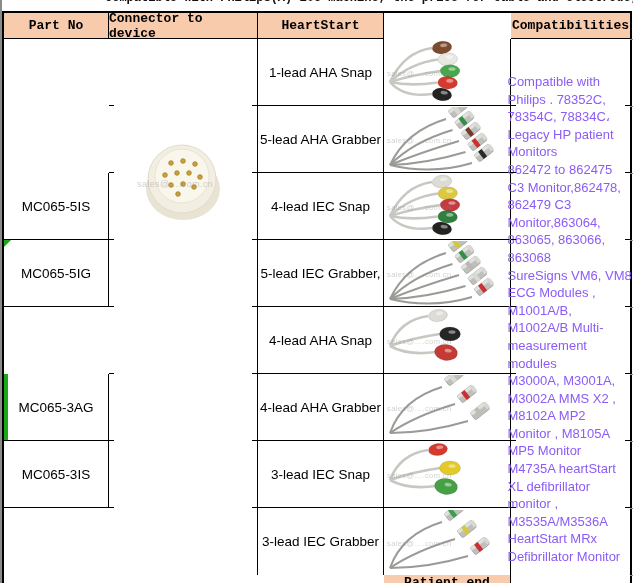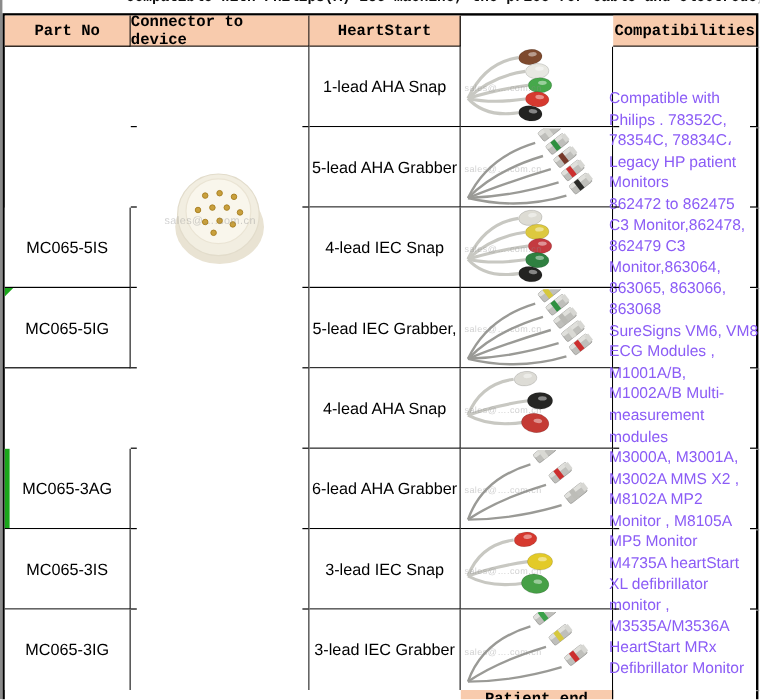--- a/index.html
+++ b/index.html
@@ -108,21 +108,20 @@
     <div class="cell body-cell c1" style="grid-row:4">MC065-5IS</div>
     <div class="cell body-cell c1" style="grid-row:5">
         <span class="marker-green-triangle"></span>
         <span>MC065-5IG</span>
       </div>
     <div class="cell body-cell c1" style="grid-row:7">
         <span class="marker-green-bar"></span>
         <span>MC065-3AG</span>
       </div>
     <div class="cell body-cell c1" style="grid-row:8">MC065-3IS</div>
-    <div class="cell body-cell c1 row8" style="grid-row:9">MC065-3IG</div>
 
     <div class="cell merged c2">
       <div class="connector-wrap">
         <svg width="120" height="100" viewBox="0 0 120 100">
           <ellipse cx="60" cy="58" rx="37" ry="31" fill="#e9e3d3"></ellipse>
           <circle cx="59" cy="48" r="34" fill="#f2eee1" stroke="#e2dccb" stroke-width="1"></circle>
           <circle cx="59" cy="45" r="27" fill="#f9f6ec" stroke="#eae4d4" stroke-width="1"></circle>
           <g fill="#c9a03c" stroke="#a87f22" stroke-width="0.8">
             <circle cx="48" cy="32" r="2.3"></circle>
               <circle cx="60" cy="30" r="2.3"></circle>
@@ -153,21 +152,21 @@
         <div class="tick" style="right: 0px; top: 401px;"></div>
         <div class="tick" style="left: 0px; top: 468px;"></div>
         <div class="tick" style="right: 0px; top: 468px;"></div>
       </div>
 
     <div class="cell body-cell c3" style="grid-row:2">1-lead AHA Snap</div>
     <div class="cell body-cell c3" style="grid-row:3">5-lead AHA Grabber</div>
     <div class="cell body-cell c3" style="grid-row:4">4-lead IEC Snap</div>
     <div class="cell body-cell c3" style="grid-row:5">5-lead IEC Grabber,</div>
     <div class="cell body-cell c3" style="grid-row:6">4-lead AHA Snap</div>
-    <div class="cell body-cell c3" style="grid-row:7">6-lead AHA Grabber</div>
+    <div class="cell body-cell c3" style="grid-row:7">4-lead AHA Grabber</div>
     <div class="cell body-cell c3" style="grid-row:8">3-lead IEC Snap</div>
     <div class="cell body-cell c3 row8" style="grid-row:9">3-lead IEC Grabber</div>
 
     <div class="cell body-cell patient-cell c4" style="grid-row:2">
         <svg viewBox="0 0 124 64" width="124" height="64">
           <path d="M 4 42 Q 18 12 46 8" fill="none" stroke="#c8c8c2" stroke-width="2.6"></path>
           <g transform="translate(52,8) rotate(-7)">
             <ellipse cx="4" cy="0" rx="9.8" ry="6.3" fill="#7e4a2e" stroke="rgba(0,0,0,0.18)" stroke-width="0.6"></ellipse>
             <ellipse cx="6" cy="-2" rx="3.6" ry="1.8" fill="rgba(255,255,255,0.45)"></ellipse>
           </g>

